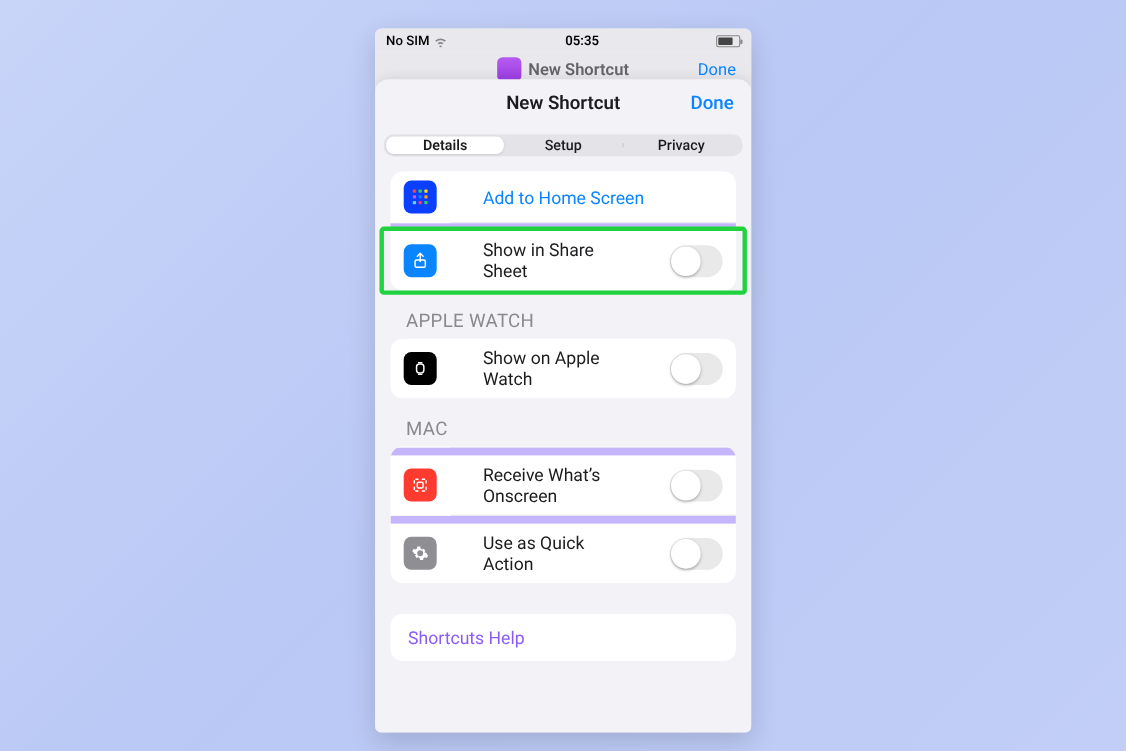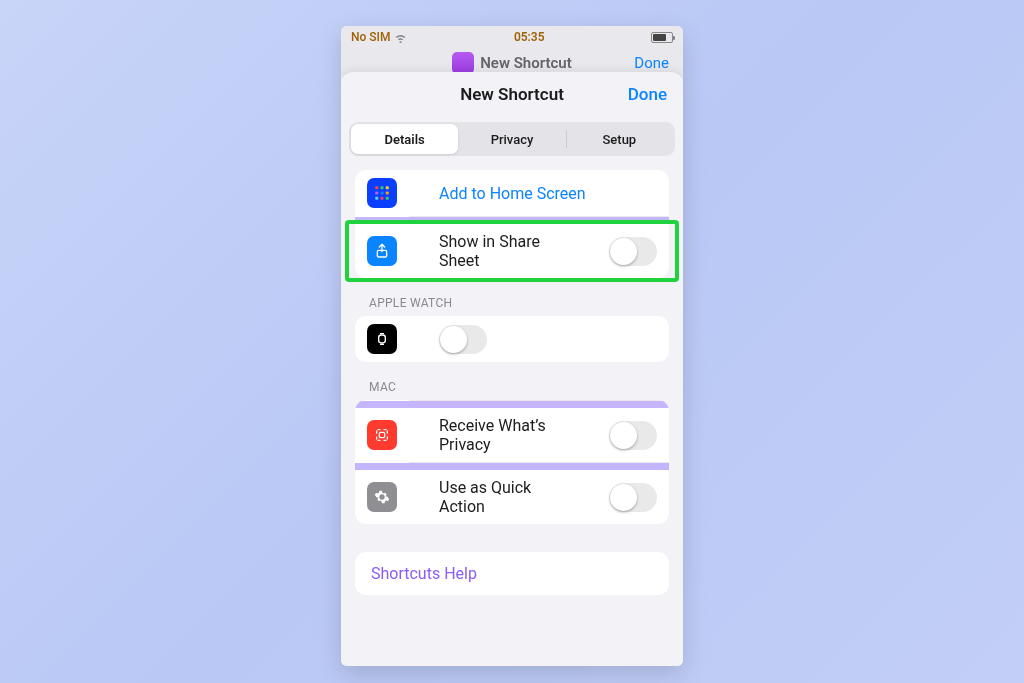--- a/index.html
+++ b/index.html
@@ -21,21 +21,21 @@
     box-shadow: 0 8px 24px rgba(0,0,0,0.15);
   }
   .status-bar {
     height: 22px;
     display: flex;
     align-items: center;
     justify-content: space-between;
     padding: 0 10px;
     font-size: 12px;
     font-weight: 500;
-    color: #a16207;
+    color: #000000;
     background: #e9e9ed;
   }
   .status-left { display:flex; align-items:center; gap:4px; }
   .status-right { display:flex; align-items:center; gap:4px; }
   .wifi-icon { width:13px; height:10px; }
   .battery-icon { width:22px; height:11px; border:1px solid #888; border-radius:2px; position:relative; }
   .battery-icon::after { content:""; position:absolute; right:-3px; top:3px; width:2px; height:4px; background:#888; border-radius:0 1px 1px 0; }
   .battery-fill { position:absolute; left:1px; top:1px; bottom:1px; width:65%; background:#444; border-radius:1px; }
 
   .behind-bar {
@@ -75,21 +75,21 @@
   }
   .sheet-title { font-size:17px; font-weight:600; color:#1c1c1e; }
   .sheet-done { position:absolute; right:16px; font-size:17px; font-weight:500; color:#0a84ff; }
 
   .seg {
     display:flex;
     background:#e3e3e8;
     border-radius:9px;
     margin:6px 8px 14px;
     padding:2px;
-    height:34px;
+    height:20px;
   }
   .seg-item {
     flex:1;
     display:flex;
     align-items:center;
     justify-content:center;
     font-size:13px;
     font-weight:500;
     color:#1c1c1e;
     border-radius:7px;
@@ -102,21 +102,21 @@
   }
   .seg-item:not(.active)+.seg-item:not(.active)::before {
     content:"";
     position:absolute;
     left:0; top:6px; bottom:6px;
     width:1px;
     background:#c9c9cf;
   }
 
   .group-header {
-    font-size:12px;
+    font-size:17px;
     color:#8a8a8e;
     letter-spacing:0.3px;
     padding:18px 28px 6px;
     text-transform: uppercase;
   }
 
   .card {
     background:#ffffff;
     border-radius:11px;
     margin:0 14px;
@@ -221,24 +221,24 @@
     <div class="sheet-header">
       <div class="sheet-title">New Shortcut</div>
       <div class="sheet-done">Done</div>
     </div>
 
     <div class="seg">
       <div class="seg-item active">
           <span>Details</span>
         </div>
       <div class="seg-item">
+          <span>Setup</span>
+        </div>
+      <div class="seg-item">
           <span>Privacy</span>
-        </div>
-      <div class="seg-item">
-          <span>Setup</span>
         </div>
     </div>
 
     <div class="card" style="position:relative; overflow:visible;">
       <div class="row">
         <div class="row-icon" style="background:#0a3fff;">
           <svg viewBox="0 0 24 24" width="18" height="18">
             <rect x="3" y="3" width="4" height="4" rx="1" fill="#ff453a"></rect>
             <rect x="10" y="3" width="4" height="4" rx="1" fill="#30d158"></rect>
             <rect x="17" y="3" width="4" height="4" rx="1" fill="#ffd60a"></rect>
@@ -270,38 +270,39 @@
 
     <div class="group-header">APPLE WATCH</div>
     <div class="card">
       <div class="row">
         <div class="row-icon" style="background:#000;">
           <svg viewBox="0 0 24 24" width="16" height="16" fill="none" stroke="#fff" stroke-width="2">
             <rect x="7" y="6" width="10" height="12" rx="4"></rect>
             <path d="M9 4h6M9 20h6"></path>
           </svg>
         </div>
+        <div class="row-label">Show on Apple Watch</div>
         <div class="toggle">
             <div class="knob"></div>
           </div>
       </div>
     </div>
 
     <div class="group-header">MAC</div>
     <div class="card">
       <div class="partial-divider"></div>
       <div class="row">
         <div class="row-icon" style="background:#ff3b30;">
           <svg viewBox="0 0 24 24" width="16" height="16" fill="none" stroke="#fff" stroke-width="2" stroke-linecap="round">
             <path d="M6 4h3M15 4h3M6 20h3M15 20h3"></path>
             <path d="M4 6v3M4 15v3M20 6v3M20 15v3"></path>
             <rect x="8" y="8" width="8" height="8" rx="2"></rect>
           </svg>
         </div>
-        <div class="row-label">Receive What’s Privacy</div>
+        <div class="row-label">Receive What’s Onscreen</div>
         <div class="toggle">
             <div class="knob"></div>
           </div>
       </div>
       <div class="partial-divider"></div>
       <div class="row">
         <div class="row-icon" style="background:#8e8e93;">
           <svg viewBox="0 0 24 24" width="16" height="16" fill="#fff">
             <path d="M12 8a4 4 0 1 0 0 8 4 4 0 0 0 0-8zm9 4a8 8 0 0 1-.1 1.3l2 1.6-2 3.4-2.4-1a8 8 0 0 1-2.2 1.3l-.4 2.6h-4l-.4-2.6a8 8 0 0 1-2.2-1.3l-2.4 1-2-3.4 2-1.6A8 8 0 0 1 3 12a8 8 0 0 1 .1-1.3l-2-1.6 2-3.4 2.4 1a8 8 0 0 1 2.2-1.3L8.1 2.8h4l.4 2.6a8 8 0 0 1 2.2 1.3l2.4-1 2 3.4-2 1.6A8 8 0 0 1 21 12z"></path>
           </svg>

